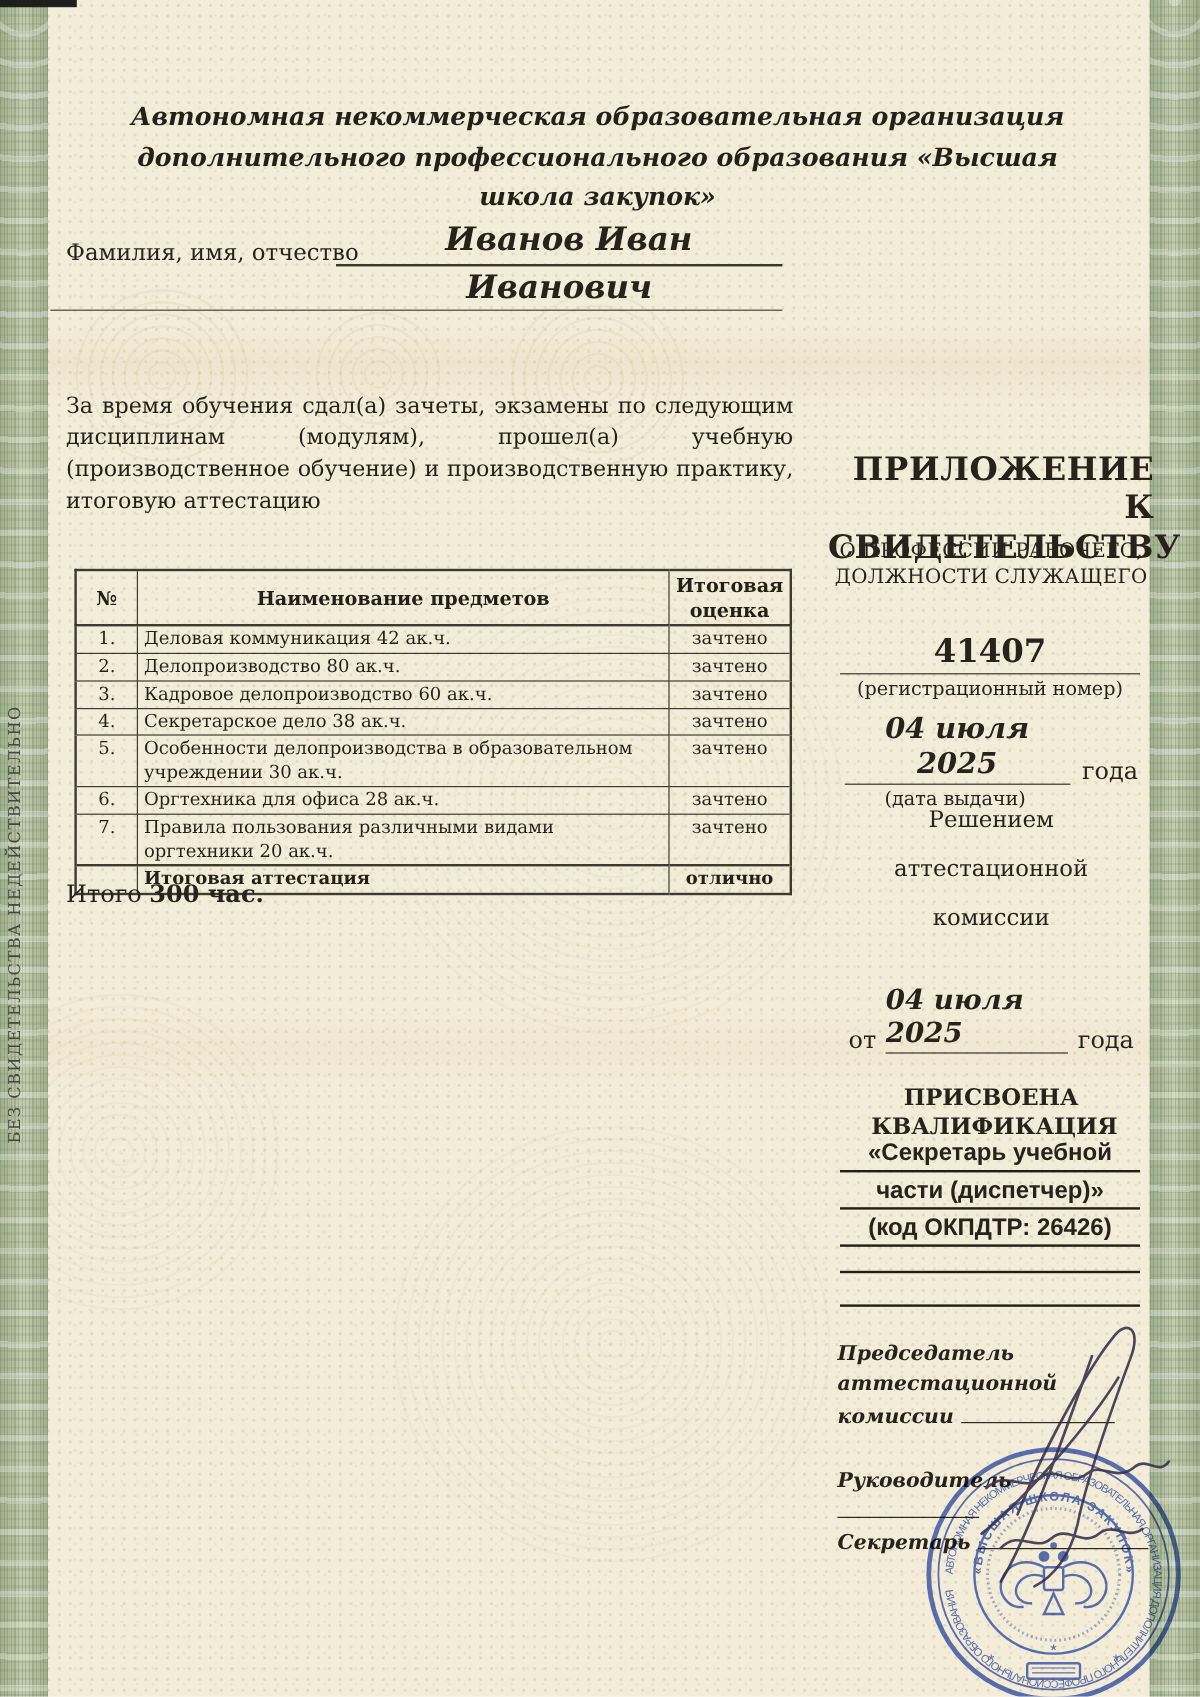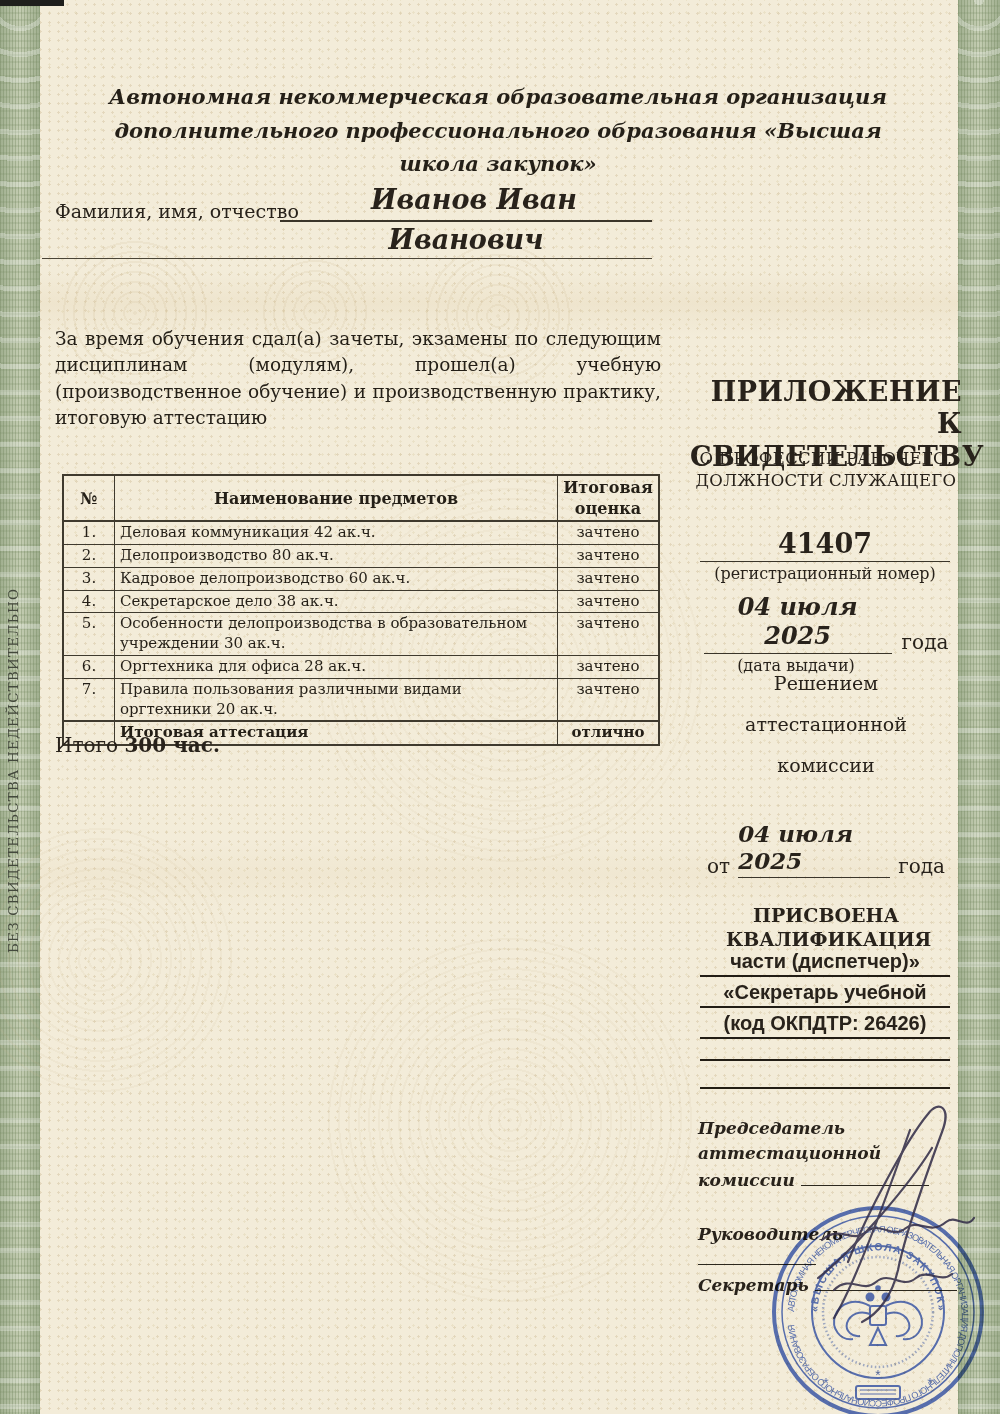--- a/index.html
+++ b/index.html
@@ -200,22 +200,22 @@
   </div>
 
   <div class="decision-date">
     <div class="prefix">от</div>
     <div class="date-under">04 июля 2025</div>
     <div class="date-suffix">года</div>
   </div>
 
   <div class="qual-head">ПРИСВОЕНА КВАЛИФИКАЦИЯ</div>
   <div class="qual-lines">
+    <div class="qual-line">«Секретарь учебной</div>
     <div class="qual-line">части (диспетчер)»</div>
-    <div class="qual-line">«Секретарь учебной</div>
     <div class="qual-line">(код ОКПДТР: 26426)</div>
     <div class="qual-line empty"></div>
     <div class="qual-line empty"></div>
   </div>
 
   <div class="chairman sig-label">
     <div>Председатель</div>
     <div>аттестационной</div>
     <div>
       <span>комиссии</span>

